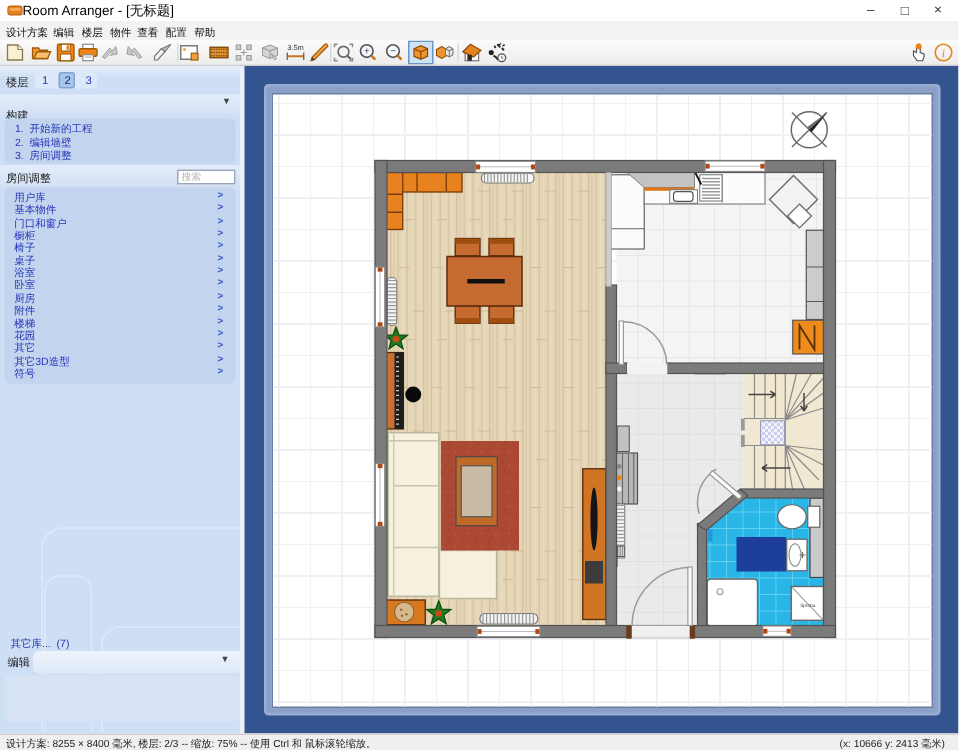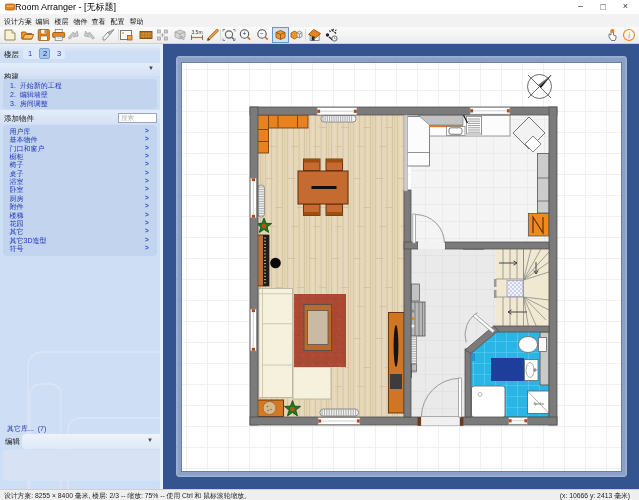--- a/index.html
+++ b/index.html
@@ -202,21 +202,21 @@
     <div class="abs" style="left:0;top:19px;width:160px;height:13px;background:linear-gradient(#e3ecfa,#d4e2f5)"></div>
     <div class="abs hdr" style="left:4px;top:28px">构建</div>
     <div class="abs" style="left:148px;top:21px;font-size:6px;color:#444">▼</div>
 
     <div class="abs" style="left:3px;top:35px;width:154px;height:30px;background:#c2d4ee;border-radius:4px;"></div>
     <div class="abs blue" style="left:10px;top:37px;font-size:7px">1.&nbsp; 开始新的工程</div>
     <div class="abs blue" style="left:10px;top:46px;font-size:7px">2.&nbsp; 编辑墙壁</div>
     <div class="abs blue" style="left:10px;top:55px;font-size:7px">3.&nbsp; 房间调整</div>
 
     <div class="abs" style="left:0;top:66px;width:160px;height:14px;background:linear-gradient(#e3ecfa,#d4e2f5)"></div>
-    <div class="abs hdr" style="left:4px;top:70px">添加物件</div>
+    <div class="abs hdr" style="left:4px;top:70px">房间调整</div>
     <div class="abs" style="left:118px;top:69px;width:39px;height:10px;background:#fff;border:1px solid #9aa7bb;font-size:6.5px;color:#b5b5b5;padding-left:2px">搜索</div>
 
     <div class="abs" style="left:3px;top:81px;width:154px;height:131px;background:#c2d4ee;border-radius:4px;" id="catbox"></div>
         <div class="abs blue" style="left:9.5px;top:83.0px;font-size:7px">用户库</div>
     <div class="abs" style="left:145px;top:83.0px;font-size:6.5px;font-weight:bold;color:#3353c6">&gt;</div>
     <div class="abs blue" style="left:9.5px;top:91.3px;font-size:7px">基本物件</div>
     <div class="abs" style="left:145px;top:91.3px;font-size:6.5px;font-weight:bold;color:#3353c6">&gt;</div>
     <div class="abs blue" style="left:9.5px;top:99.7px;font-size:7px">门口和窗户</div>
     <div class="abs" style="left:145px;top:99.7px;font-size:6.5px;font-weight:bold;color:#3353c6">&gt;</div>
     <div class="abs blue" style="left:9.5px;top:108.0px;font-size:7px">橱柜</div>

